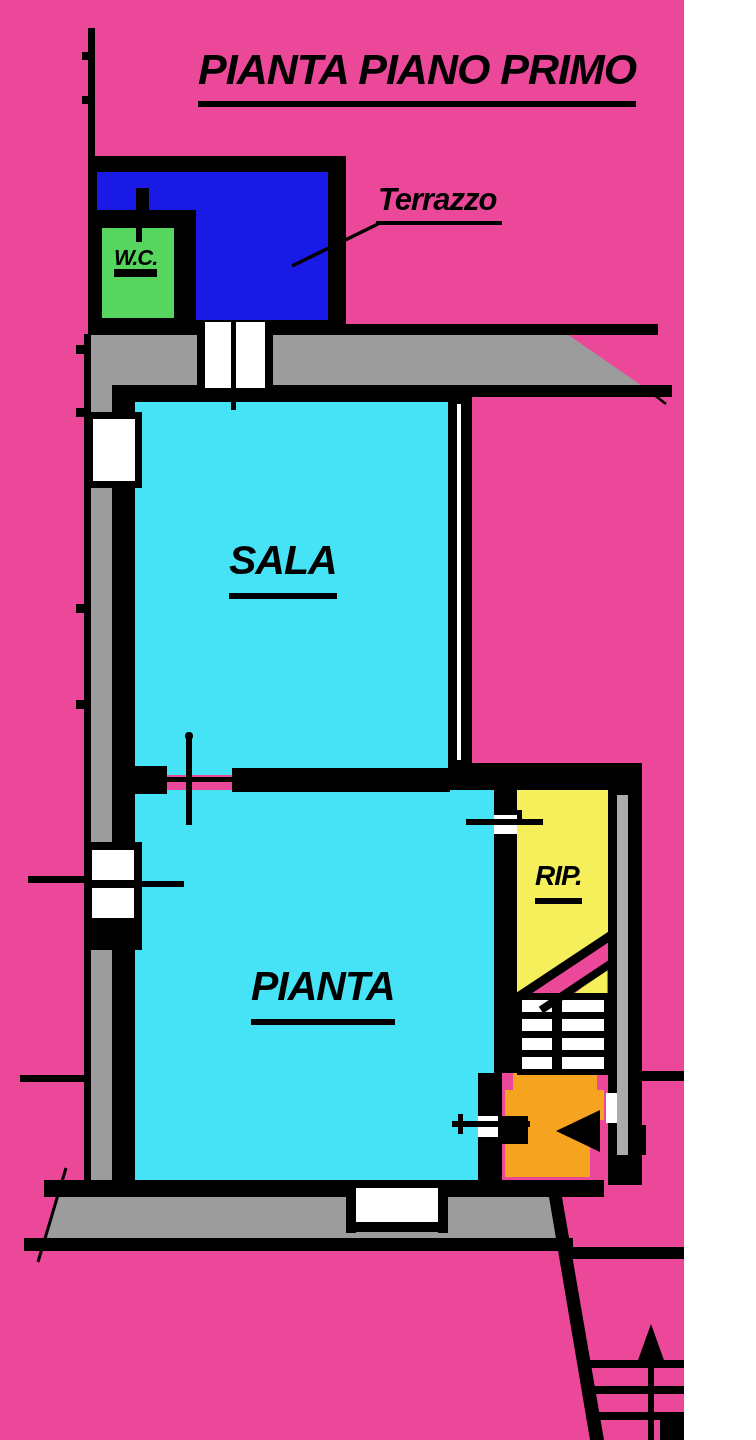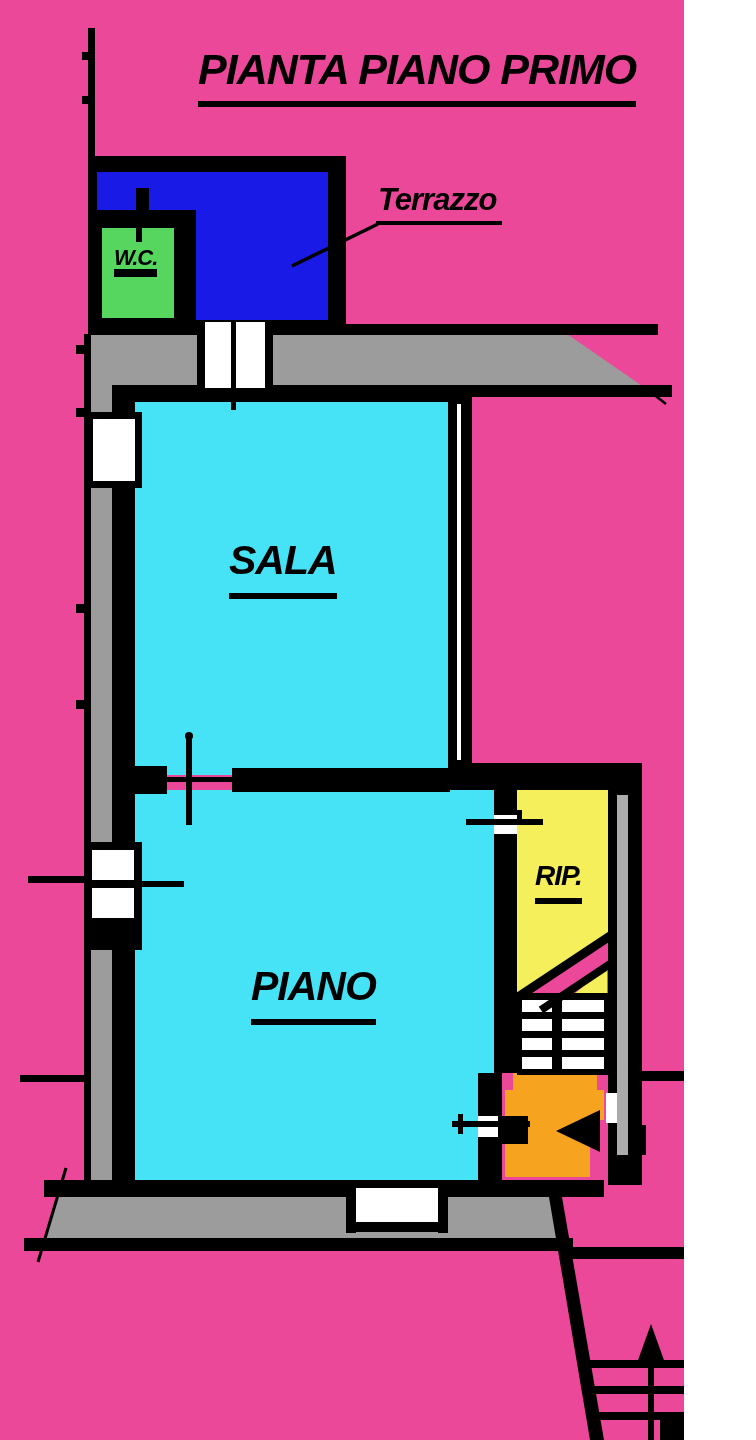--- a/index.html
+++ b/index.html
@@ -154,16 +154,16 @@
     <rect x="660" y="1417" width="42" height="23" fill="#000000"></rect>
   </g>
 
   <line x1="378" y1="224" x2="292" y2="266" stroke="#000" stroke-width="3.5"></line>
 </svg>
 
 <div class="lbl title">PIANTA PIANO PRIMO</div>
 <div class="lbl terrazzo">Terrazzo</div>
 <div class="lbl wc">W.C.</div>
 <div class="lbl sala">SALA</div>
-<div class="lbl cucina">PIANO</div>
+<div class="lbl cucina">PIANTA</div>
 <div class="lbl rip">RIP.</div>
 
 </div>
 
 </body></html>

